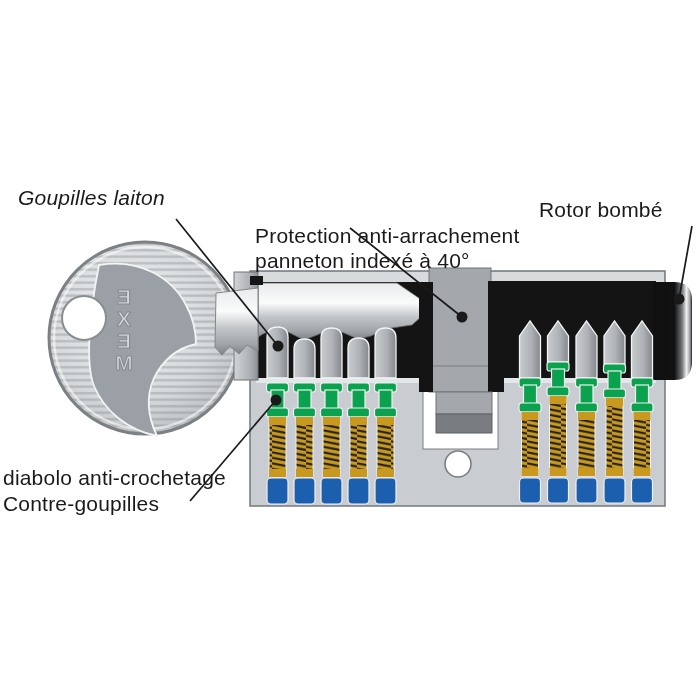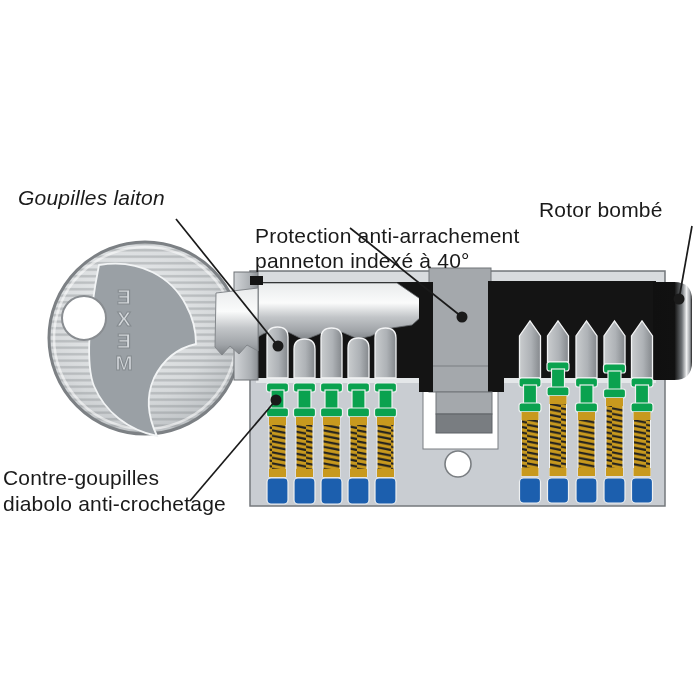--- a/index.html
+++ b/index.html
@@ -263,22 +263,22 @@
 <div class="label" style="left:255px;top:180px;margin-top:43px;">
   <div>Protection anti-arrachement</div>
   <div>panneton indexé à 40°</div>
 </div>
 
 <div class="label" style="left:539px;top:197px;">
   <div>Rotor bombé</div>
 </div>
 
 <div class="label" style="left:3px;top:465px;line-height:26px;">
+  <div>diabolo anti-crochetage</div>
   <div>Contre-goupilles</div>
-  <div>diabolo anti-crochetage</div>
 </div>
 
 <div id="exem-brand">
       <span>E</span>
       <span>X</span>
       <span>E</span>
       <span>M</span>
     </div>
 
 </div>

